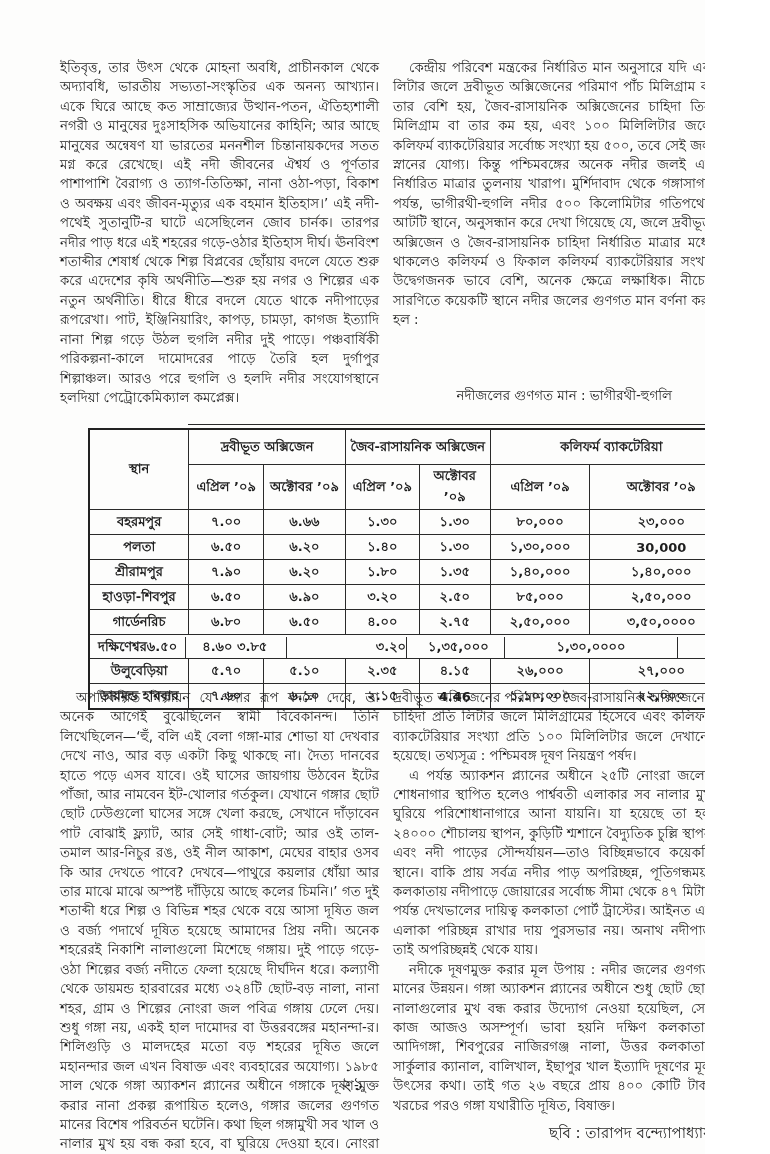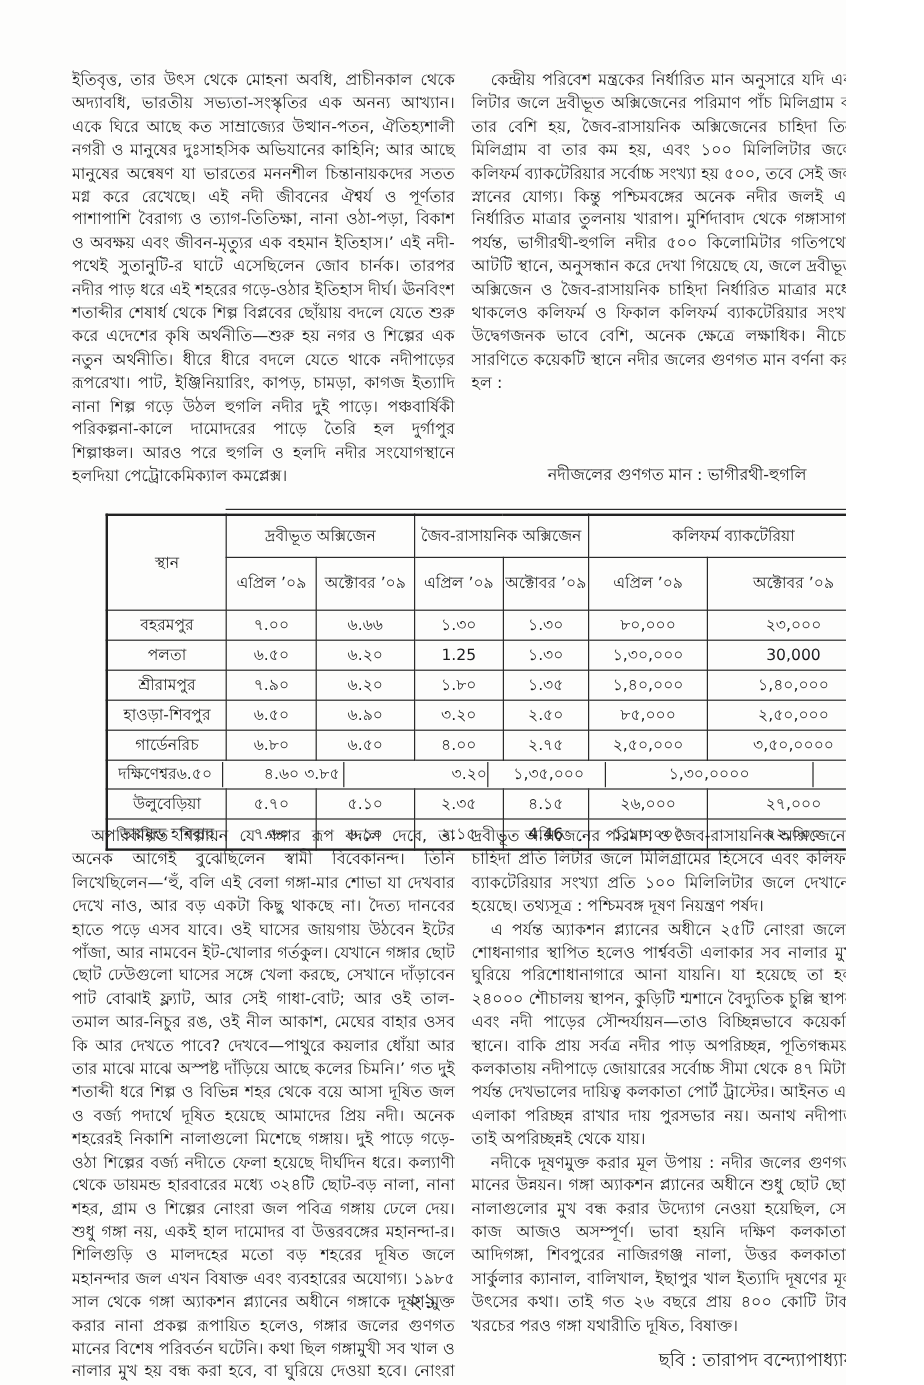--- a/index.html
+++ b/index.html
@@ -51,39 +51,39 @@
   table.quality{
     width:646px;
     border-collapse:collapse;
     table-layout:fixed;
     border:2px solid #222;
     font-size:13px;
   }
   table.quality th,table.quality td{
     border:1.5px solid #2a2a2a;
     text-align:center;
-    font-weight:normal;
+    font-weight:bold;
     padding:1px 1px;
     overflow:hidden;
   }
   table.quality thead tr.groups th{height:32px;vertical-align:middle;}
   table.quality thead tr.sub th{height:41px;vertical-align:middle;}
   table.quality thead th.place-h{vertical-align:middle;}
   table.quality tbody td{height:22px;}
   
   td.shift-wrap{padding:0 !important;height:23px;}
-  .shift-row{display:flex;width:100%;height:23px;align-items:center;}
+  .shift-row{display:flex;width:100%;height:23px;align-items:flex-end;}
   .sc{
     box-sizing:border-box;
     display:flex;align-items:center;justify-content:center;
     border-right:1.5px solid #2a2a2a;
     white-space:nowrap;overflow:visible;
   }
   .s1{width:15.5%;}
-  .s2{width:16.2%;justify-content:flex-end;padding-right:3px;}
+  .s2{width:16.2%;justify-content:flex-end;padding-right:19px;}
   .s3{width:19.3%;justify-content:flex-end;}
   .s4{width:12.4%;justify-content:flex-start;margin-left:21px;}
   .s5{width:27.9%;}
   .s6{width:8.7%;border-right:none;}
   .page-number{
     position:absolute;top:1070px;left:0;width:100%;
     text-align:center;font-size:18px;
   }
 </style>
 </head>
@@ -137,21 +137,21 @@
               <td>৬.৬৬</td>
               <td>১.৩০</td>
               <td>১.৩০</td>
               <td>৮০,০০০</td>
               <td>২৩,০০০</td>
             </tr>
             <tr>
               <td>পলতা</td>
               <td>৬.৫০</td>
               <td>৬.২০</td>
-              <td>1.25</td>
+              <td>১.৪০</td>
               <td>১.৩০</td>
               <td>১,৩০,০০০</td>
               <td>30,000</td>
             </tr>
             <tr>
               <td>শ্রীরামপুর</td>
               <td>৭.৯০</td>
               <td>৬.২০</td>
               <td>১.৮০</td>
               <td>১.৩৫</td>

